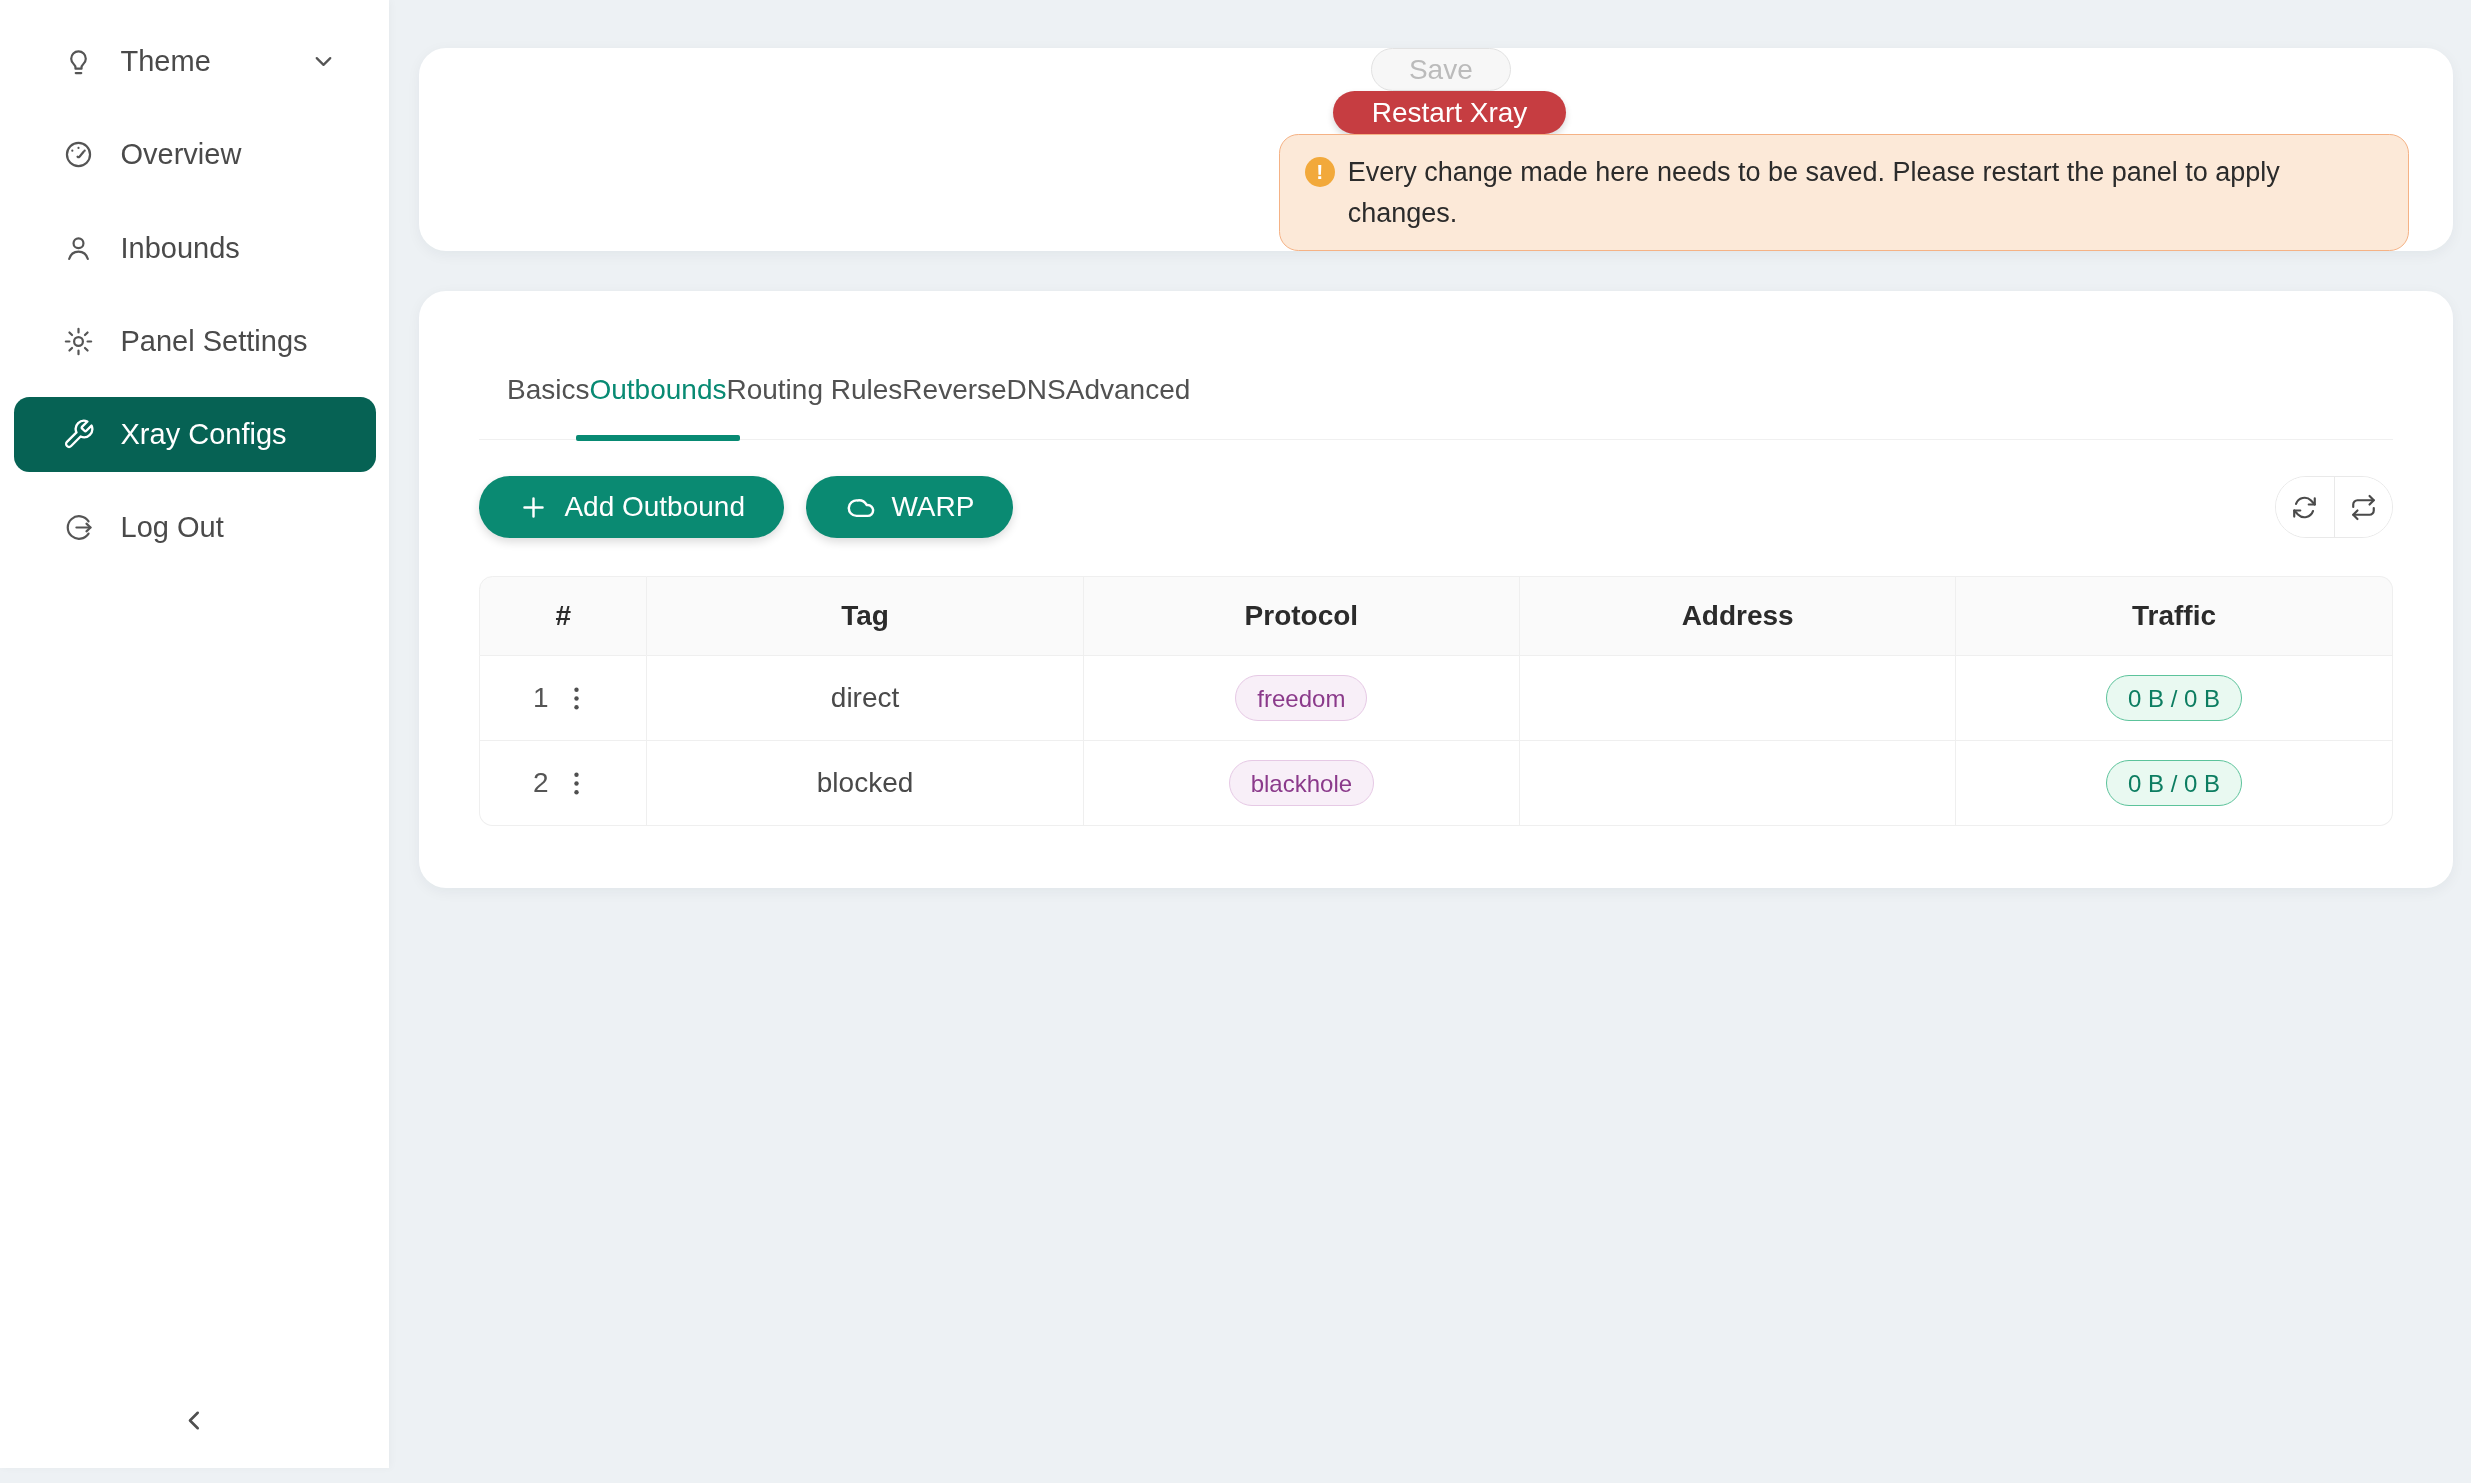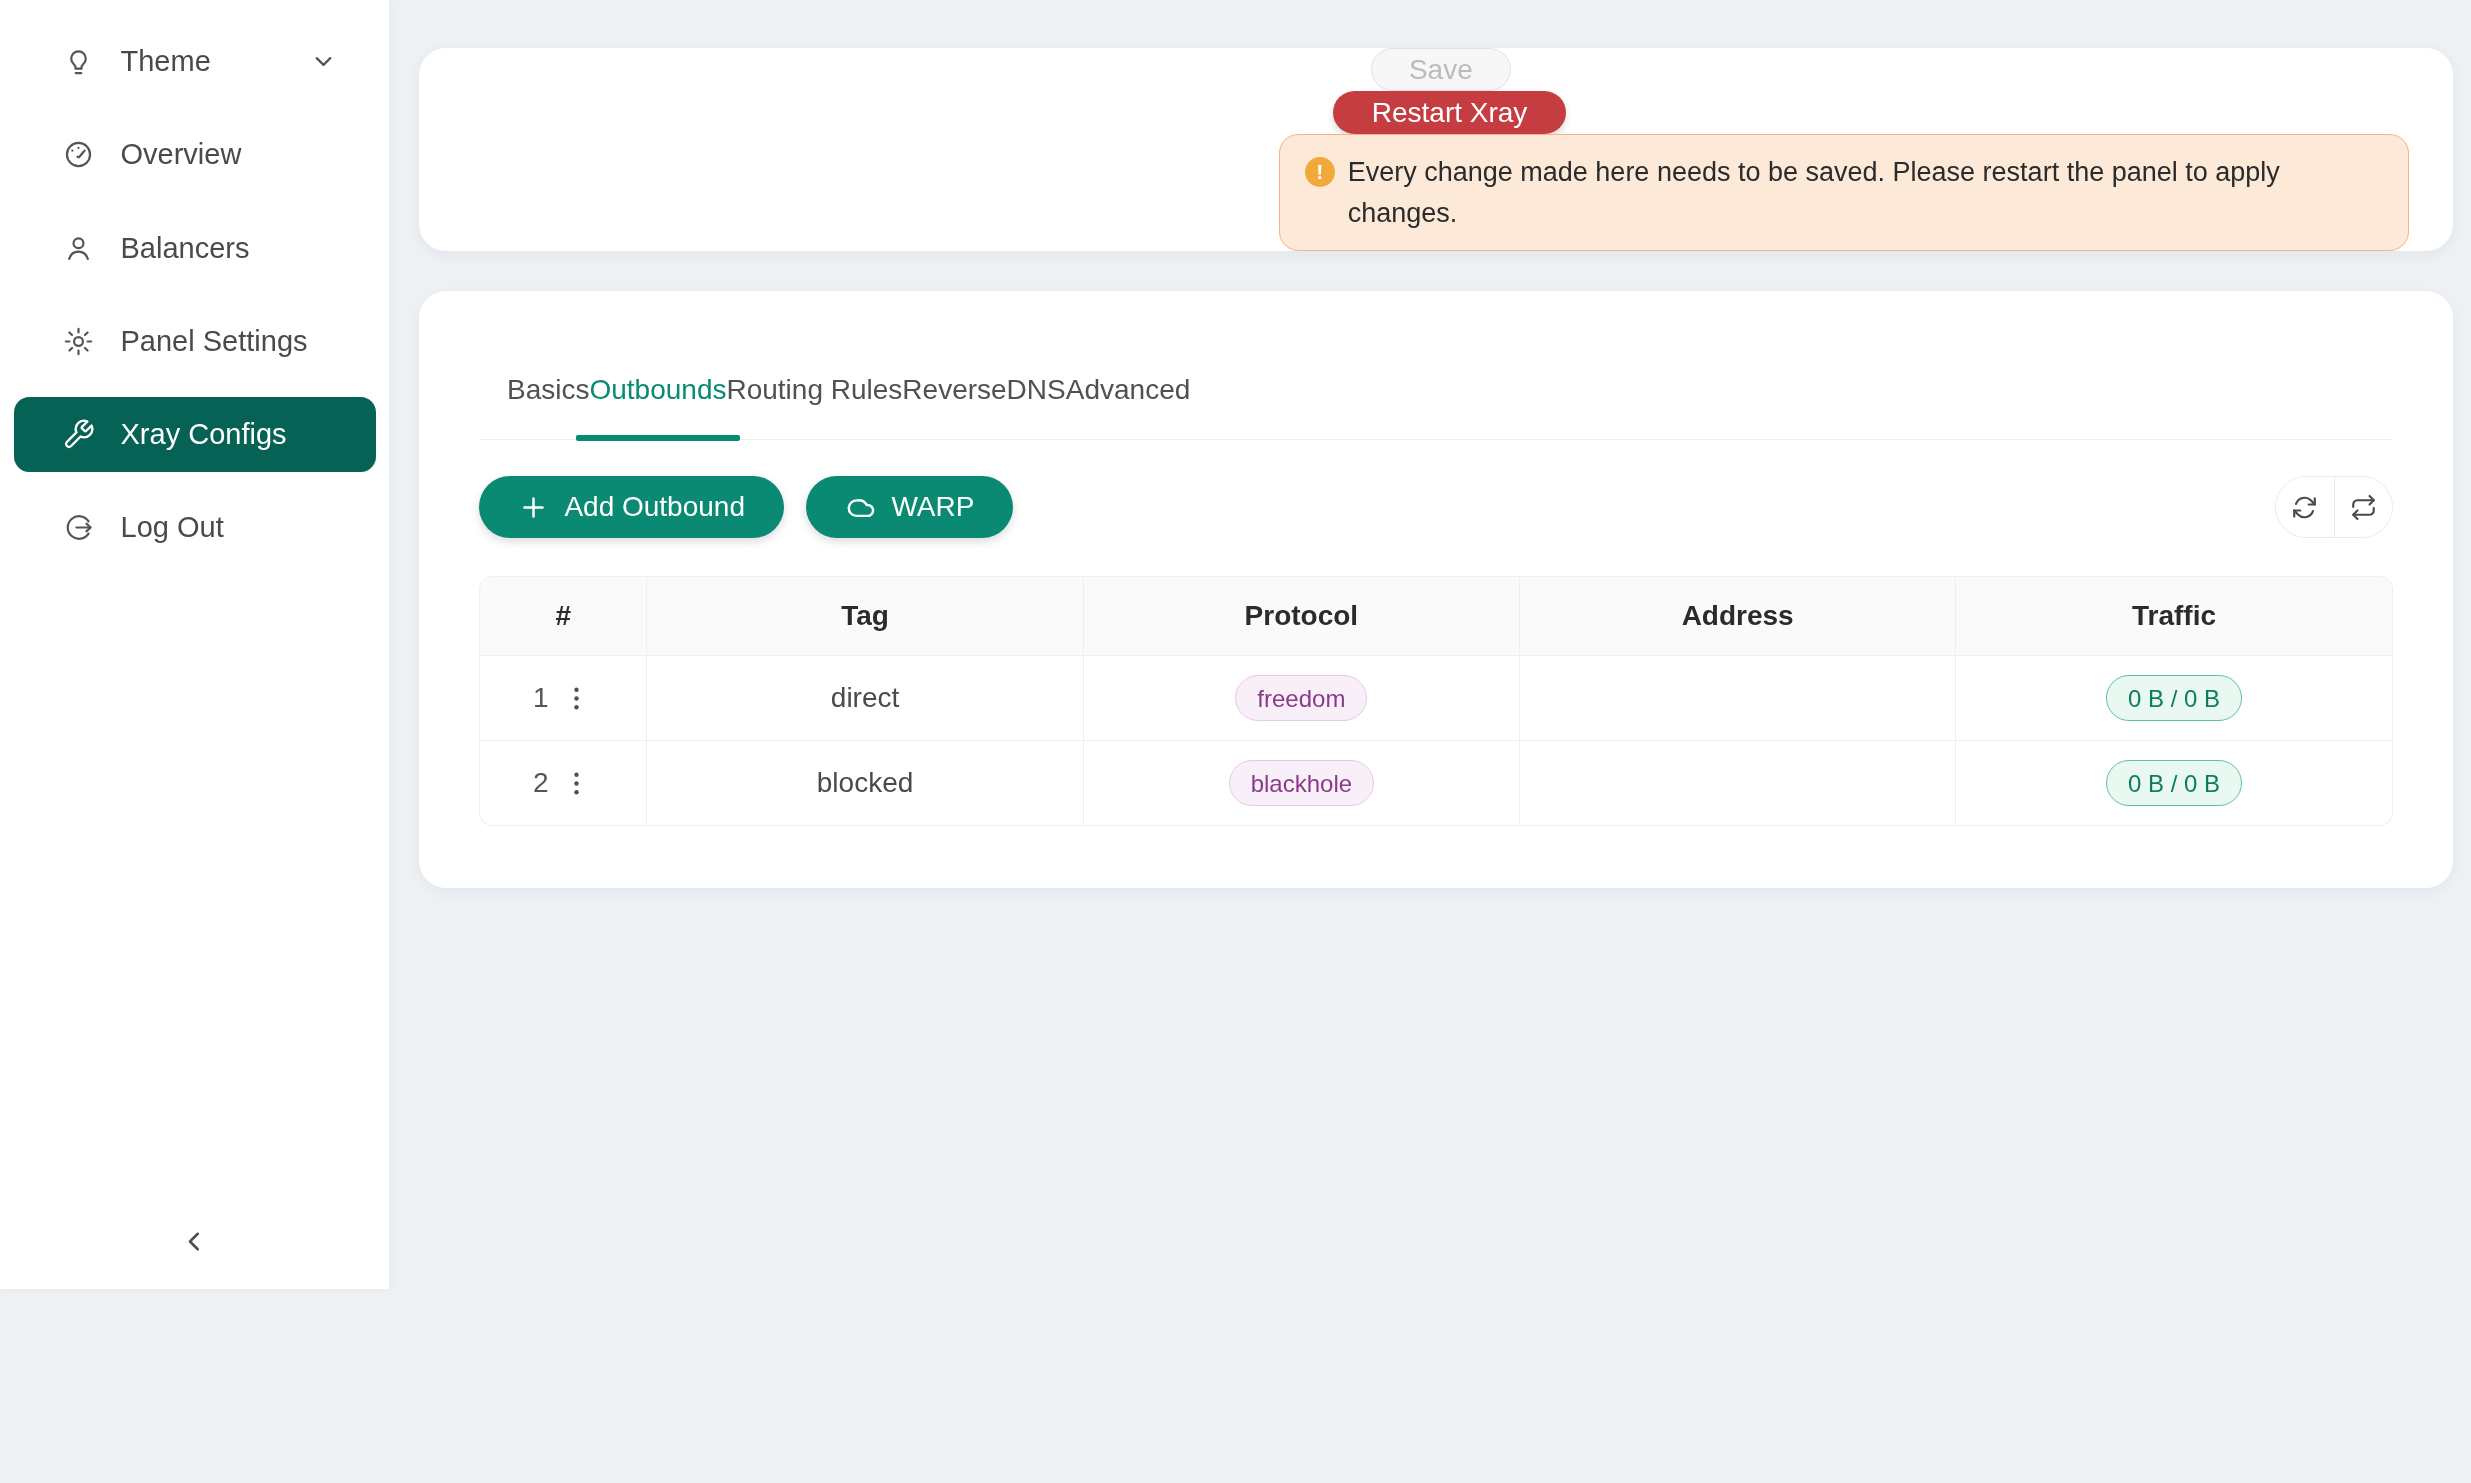--- a/index.html
+++ b/index.html
@@ -6,21 +6,21 @@
   html, body { width: 2472px; height: 1483px; overflow: hidden; }
   body {
     background: #edf1f4;
     font-family: "Liberation Sans", "DejaVu Sans", sans-serif;
     color: #444;
   }
   svg { display: block; }
 
   
   .sidebar {
-    position: fixed; left: 0; top: 0; width: 389px; height: 1289px;
+    position: fixed; left: 0; top: 0; width: 389px; height: 1468px;
     background: #ffffff;
     box-shadow: 1.9px 0 7.7px rgba(0,0,0,0.03);
   }
   .side-nav { padding: 24px 13.5px 0; }
   .side-item {
     display: flex; align-items: center;
     height: 75px; border-radius: 15.4px;
     padding: 0 39px 0 48px; margin-bottom: 18.3px;
     font-size: 29px; color: #4a4a4a;
     cursor: pointer;
@@ -180,21 +180,21 @@
       <span>Overview</span>
     </div>
 
     <div class="side-item">
       <span class="s-icon">
         <svg viewBox="0 0 24 24" fill="none" stroke="currentColor" stroke-width="1.6" stroke-linecap="round" stroke-linejoin="round" width="33" height="33">
           <circle cx="12" cy="8.2" r="3.6"></circle>
           <path d="M5.2 19.6c1-3.6 3.6-5.4 6.8-5.4s5.8 1.8 6.8 5.4"></path>
         </svg>
       </span>
-      <span>Balancers</span>
+      <span>Inbounds</span>
     </div>
 
     <div class="side-item">
       <span class="s-icon">
         <svg viewBox="0 0 24 24" fill="none" stroke="currentColor" stroke-width="1.6" stroke-linecap="round" stroke-linejoin="round" width="33" height="33">
           <circle cx="12" cy="12" r="3.2"></circle>
           <path d="M12 2.8v2.6M12 18.6v2.6M21.2 12h-2.6M5.4 12H2.8M18.6 5.4l-1.9 1.9M7.3 16.7l-1.9 1.9M18.6 18.6l-1.9-1.9M7.3 7.3L5.4 5.4"></path>
         </svg>
       </span>
       <span>Panel Settings</span>

